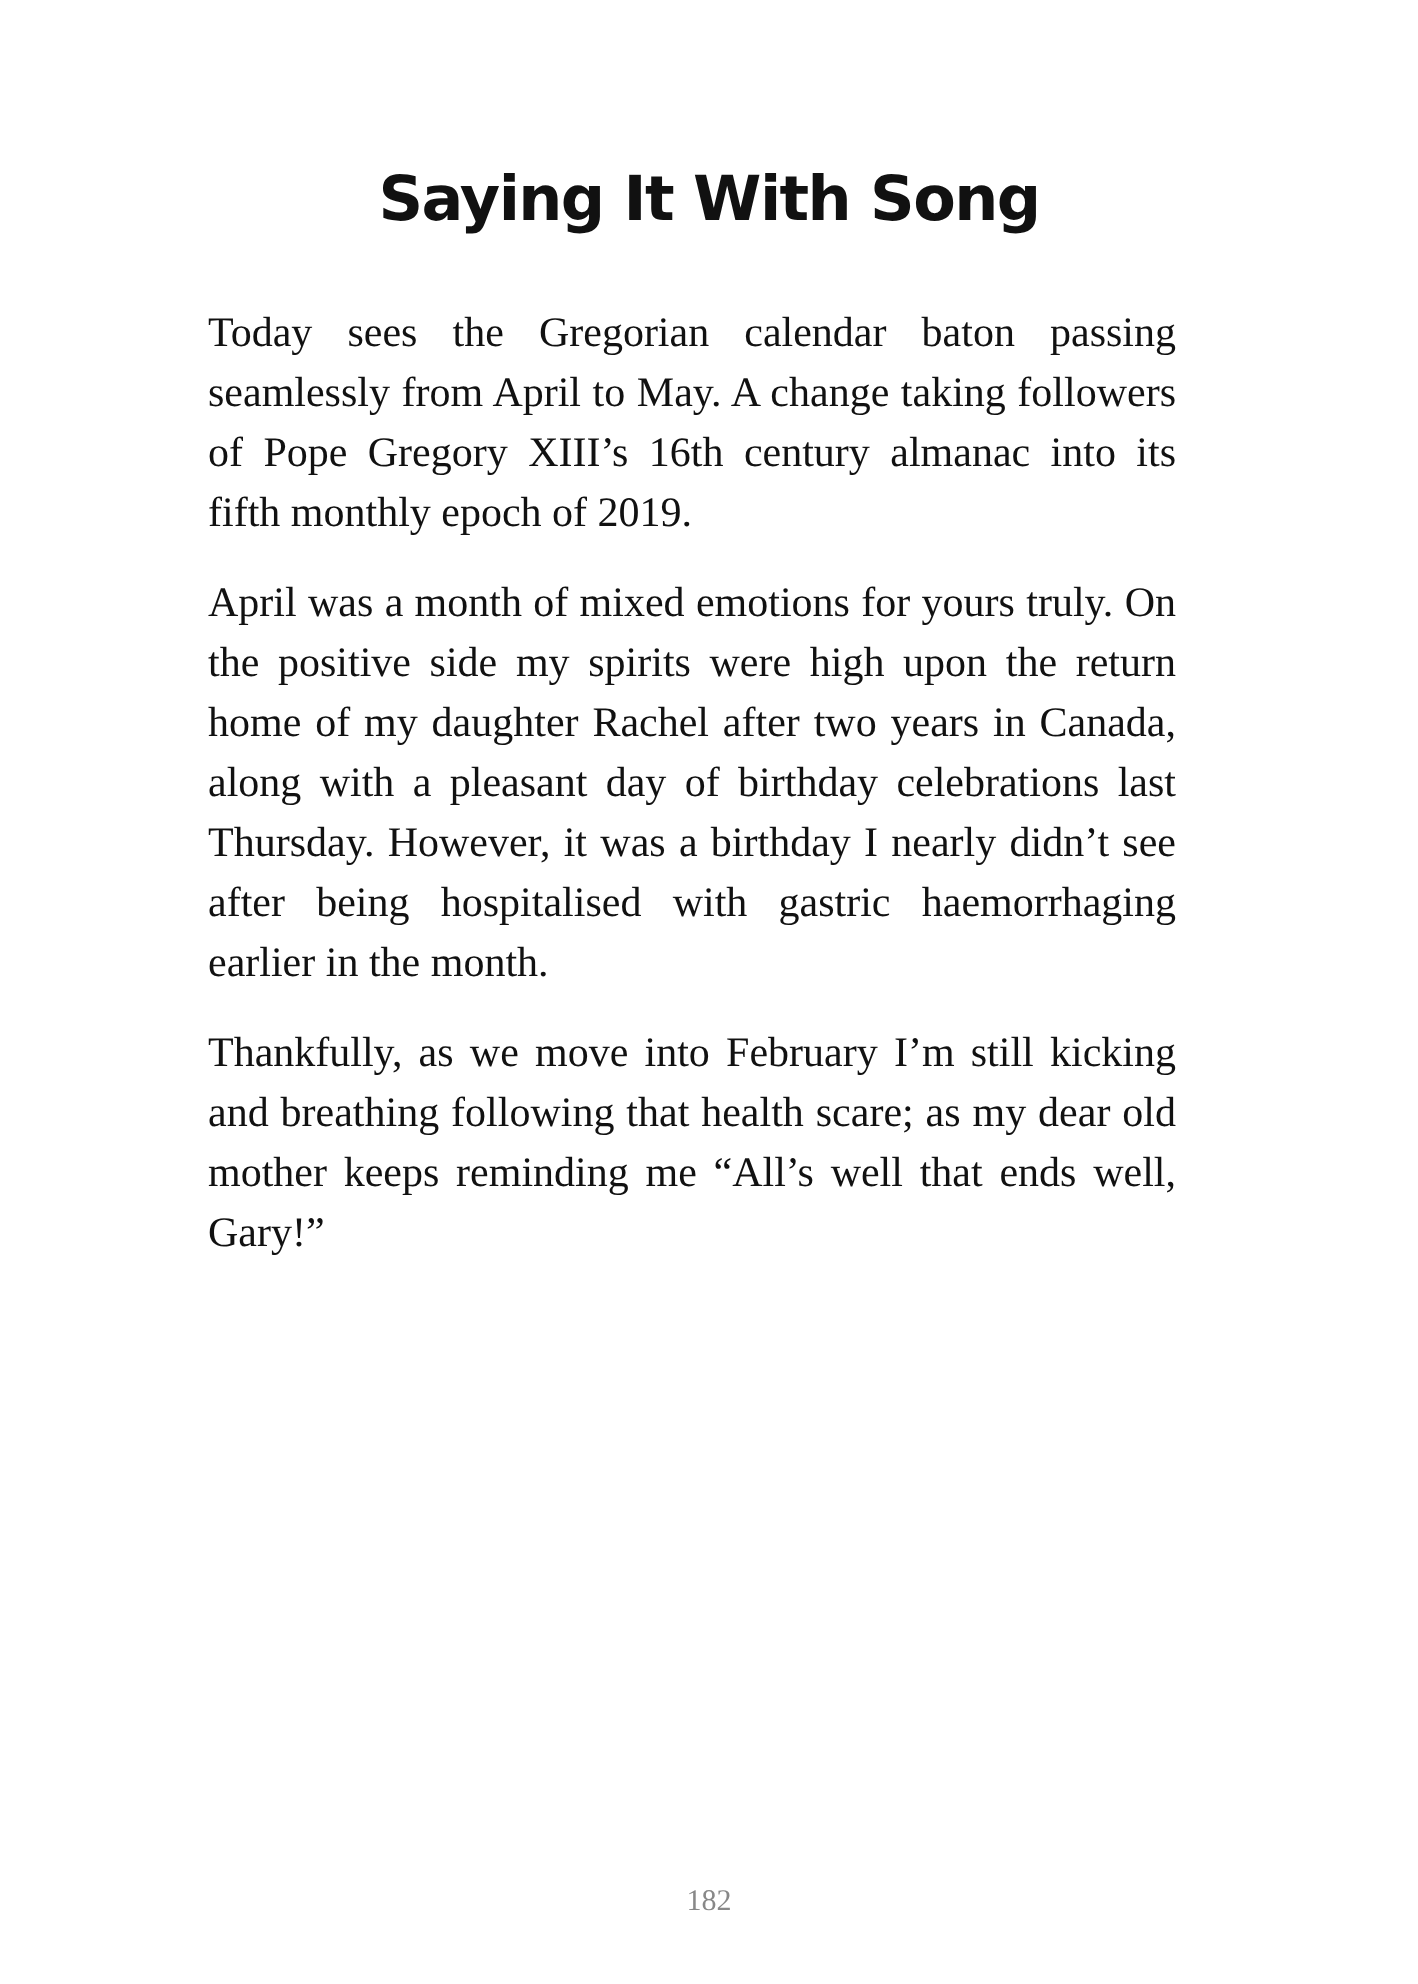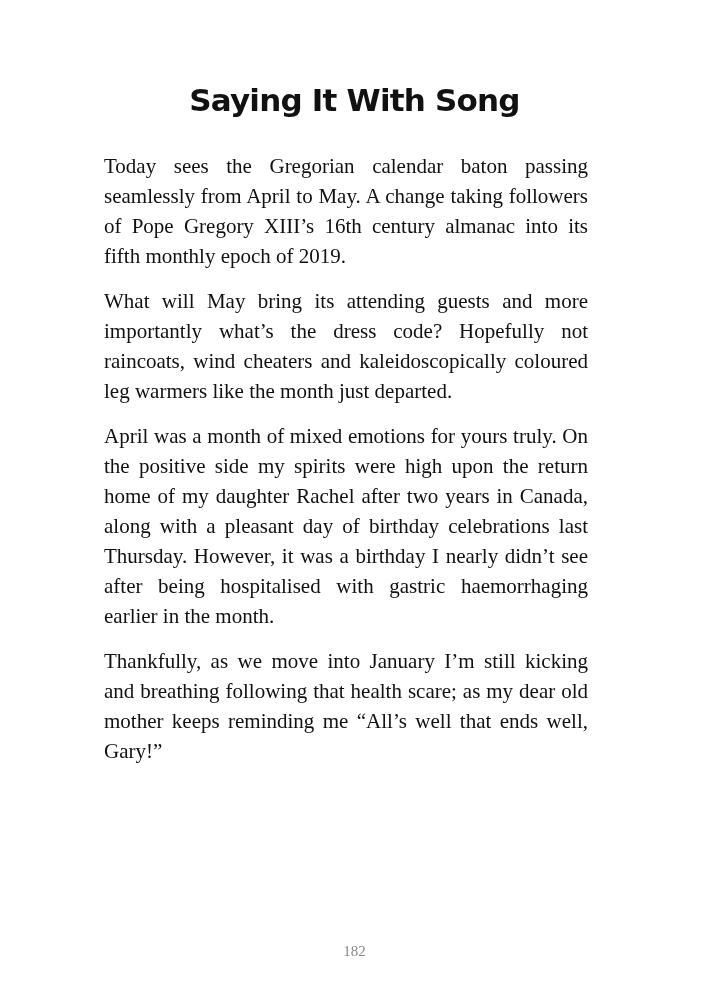--- a/index.html
+++ b/index.html
@@ -60,19 +60,18 @@
     }
   </style>
 </head>
 <body>
 
 <div class="page">
   <h1 class="title">Saying It With Song</h1>
 
   <div class="body-text">
     <p>Today sees the Gregorian calendar baton passing seamlessly from April to May. A change taking followers of Pope Gregory XIII’s 16th century almanac into its fifth monthly epoch of 2019.</p>
-    <p>What will May bring its attending guests and more importantly what’s the dress code? Hopefully not raincoats, wind cheaters and kaleidoscopically coloured leg warmers like the month just departed.</p>
     <p>April was a month of mixed emotions for yours truly. On the positive side my spirits were high upon the return home of my daughter Rachel after two years in Canada, along with a pleasant day of birthday celebrations last Thursday. However, it was a birthday I nearly didn’t see after being hospitalised with gastric haemorrhaging earlier in the month.</p>
-    <p>Thankfully, as we move into January I’m still kicking and breathing following that health scare; as my dear old mother keeps reminding me “All’s well that ends well, Gary!”</p>
+    <p>Thankfully, as we move into February I’m still kicking and breathing following that health scare; as my dear old mother keeps reminding me “All’s well that ends well, Gary!”</p>
   </div>
 
   <div class="page-number">182</div>
 </div>
 
 </body></html>

